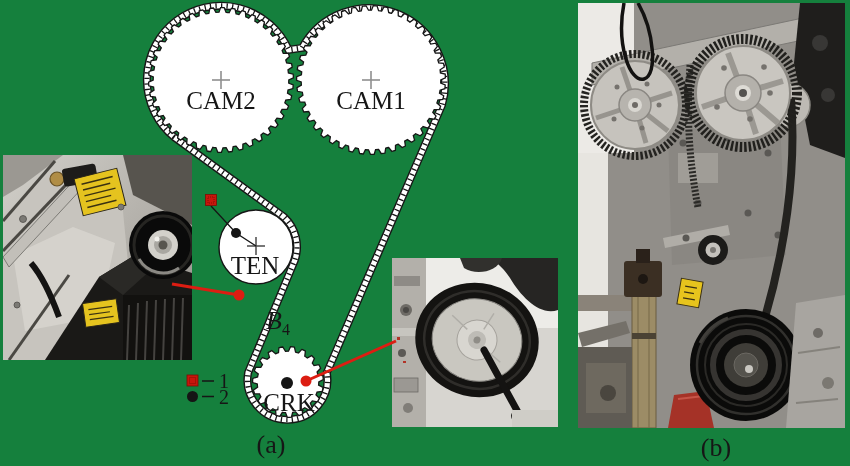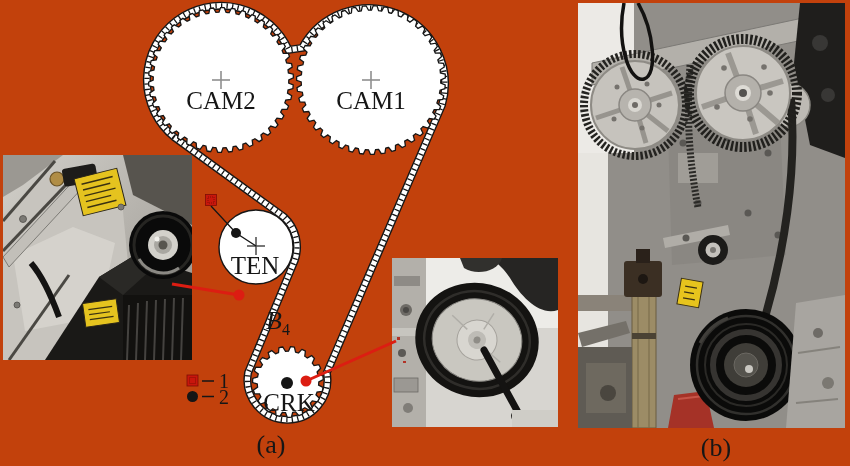--- a/index.html
+++ b/index.html
@@ -1,16 +1,16 @@
 <!DOCTYPE html>
 <html><head>
 <meta charset="utf-8">
 <style>
   html,body{margin:0;padding:0;background:#ffffff;}
-  .canvas{position:relative;width:850px;height:466px;background:#c2410c;overflow:hidden;
+  .canvas{position:relative;width:850px;height:466px;background:#15803d;overflow:hidden;
           font-family:"Liberation Serif", serif;}
   .photo{position:absolute;}
   .photo svg{display:block;width:100%;height:100%;}
   #photo-left{left:3px;top:155px;width:189px;height:205px;}
   #photo-bottom{left:392px;top:258px;width:166px;height:169px;}
   #photo-right{left:578px;top:3px;width:267px;height:425px;}
   #diagram{position:absolute;left:0;top:0;width:850px;height:466px;pointer-events:none;}
   .caption{position:absolute;width:72px;text-align:center;font-size:26px;color:#161616;}
   #caption-a{left:235px;top:430px;}
   #caption-b{left:680px;top:433px;}

